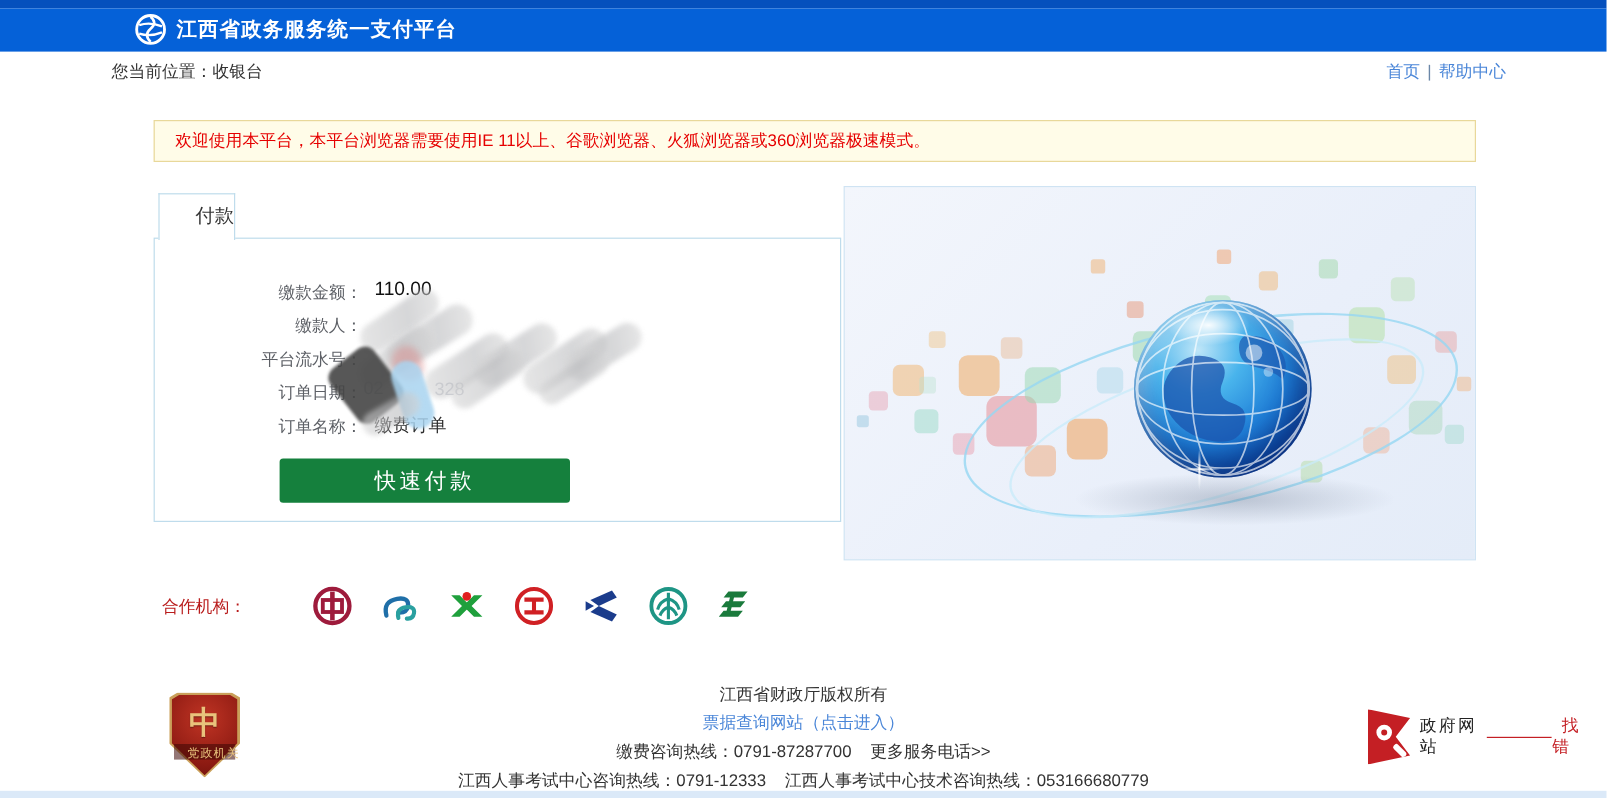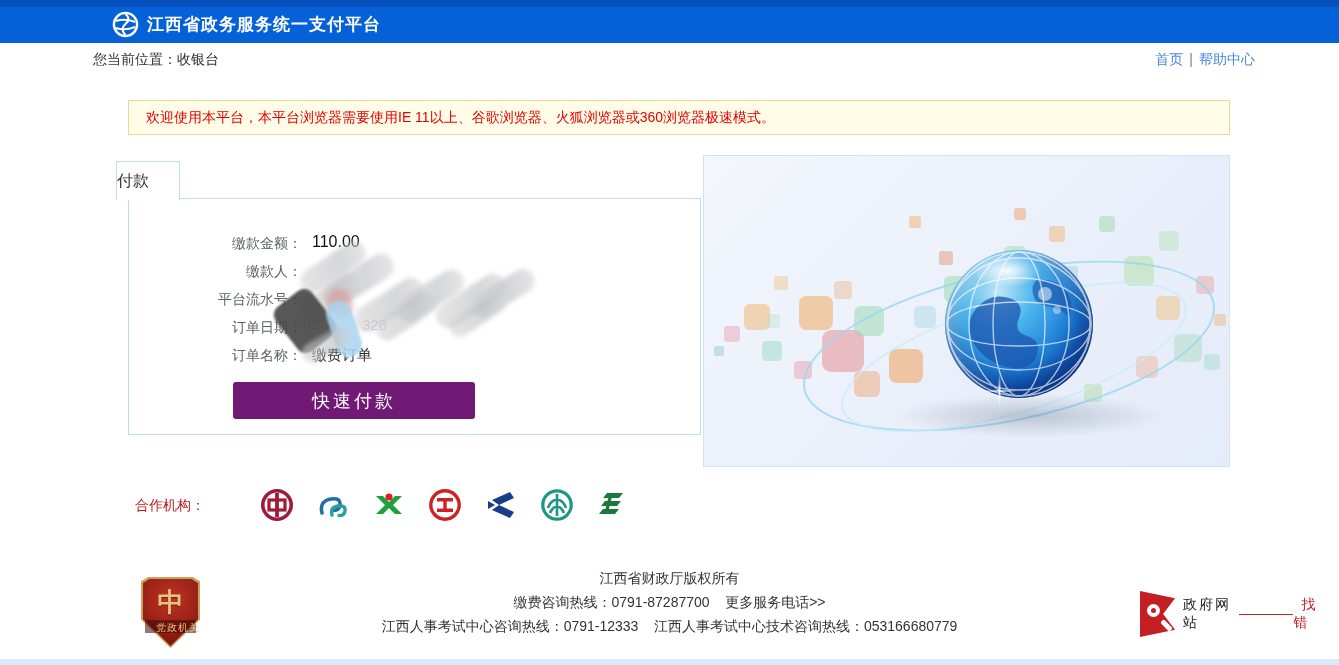--- a/index.html
+++ b/index.html
@@ -19,33 +19,33 @@
   .top-links { position:absolute; right:84px; top:51px; font-size:14px; color:#4a86d8; }
   .top-links a { color:#4a86d8; text-decoration:none; cursor:pointer;font-family:Liberation Serif, serif; }
   .top-links .sep { color:#6b87a8; margin:0 6px; }
 
   
   .notice { position:absolute; left:128px; top:100px; width:1102px; height:35px;
     background:#fffce8; border:1px solid #e8d89a; line-height:33px; padding-left:17px;
     color:#e60000; font-size:14px; }
 
   
-  .pay-tab { position:absolute; left:116px; top:161px; width:64px; height:39px; background:#fff;
-    border:1px solid #bfdcec; border-bottom:none; z-index:3; text-align:left; line-height:37px;
+  .pay-tab { position:absolute; left:132px; top:161px; width:64px; height:39px; background:#fff;
+    border:1px solid #bfdcec; border-bottom:none; z-index:3; text-align:right; line-height:37px;
     font-size:16px; color:#333; cursor:pointer; }
   .pay-panel { position:absolute; left:128px; top:198px; width:573px; height:237px;
     background:#fff; border:1px solid #bfdcec; z-index:1; }
   .pay-form { position:absolute; left:190px; top:229px; z-index:2; }
   .pay-row { display:flex; height:28px; line-height:28px; font-size:14px; }
   .pay-row .lbl { width:112px; text-align:right; color:#5d6066; }
   .pay-row .val { margin-left:10px; color:#2b2b2b; }
   .pay-row .val.amount { font-size:16px; color:#111; line-height:26px; }
   .pay-row .val.order { font-size:15px; }
   .pay-btn { position:absolute; left:233px; top:382px; width:242px; height:37px; z-index:4;
-    background:#701a75; color:#fff; border:none; border-radius:3px; font-size:18px;
+    background:#15803d; color:#fff; border:none; border-radius:3px; font-size:18px;
     letter-spacing:3px; cursor:pointer; font-family:inherit; }
 
   
   .scribbles { position:absolute; left:0; top:0; width:1339px; height:665px;
     pointer-events:none; z-index:5; }
   .blob { position:absolute; border-radius:14px; filter:blur(2px); }
   .blob.g { background:linear-gradient(115deg,#d6d6d6,#b9babd 60%,#d9d9d9); opacity:.58; }
   .blob.dark { background:#454545; opacity:.9; border-radius:10px; filter:blur(1.2px); }
   .blob.blue { background:#a9d4f0; opacity:.85; filter:blur(1.2px); }
   .blob.red { background:#d88; opacity:.45; filter:blur(2.5px); }
@@ -289,20 +289,21 @@
         <path d="M12 6 h16 l-4 5 h-16 z" fill="#1a7a3c"></path>
         <path d="M10 14 h16 l-4 5 h-16 z" fill="#1a7a3c"></path>
         <path d="M8 22 h16 l-4 5 h-16 z" fill="#1a7a3c"></path>
         <rect x="16" y="9" width="3.4" height="16" fill="#1a7a3c" transform="skewX(-14)"></rect>
       </svg>
     </span>
   </div>
 
   <div class="footer">
     <div class="line">江西省财政厅版权所有</div>
+    <div class="line"><a>票据查询网站（点击进入）</a></div>
     <div class="line">
       <span>缴费咨询热线：0791-87287700</span>
       <span>&nbsp;&nbsp;</span>
       <a class="dark-link">更多服务电话&gt;&gt;</a>
     </div>
     <div class="line">
       <span>江西人事考试中心咨询热线：0791-12333</span>
       <span>&nbsp;&nbsp;</span>
       <span>江西人事考试中心技术咨询热线：053166680779</span>
     </div>

